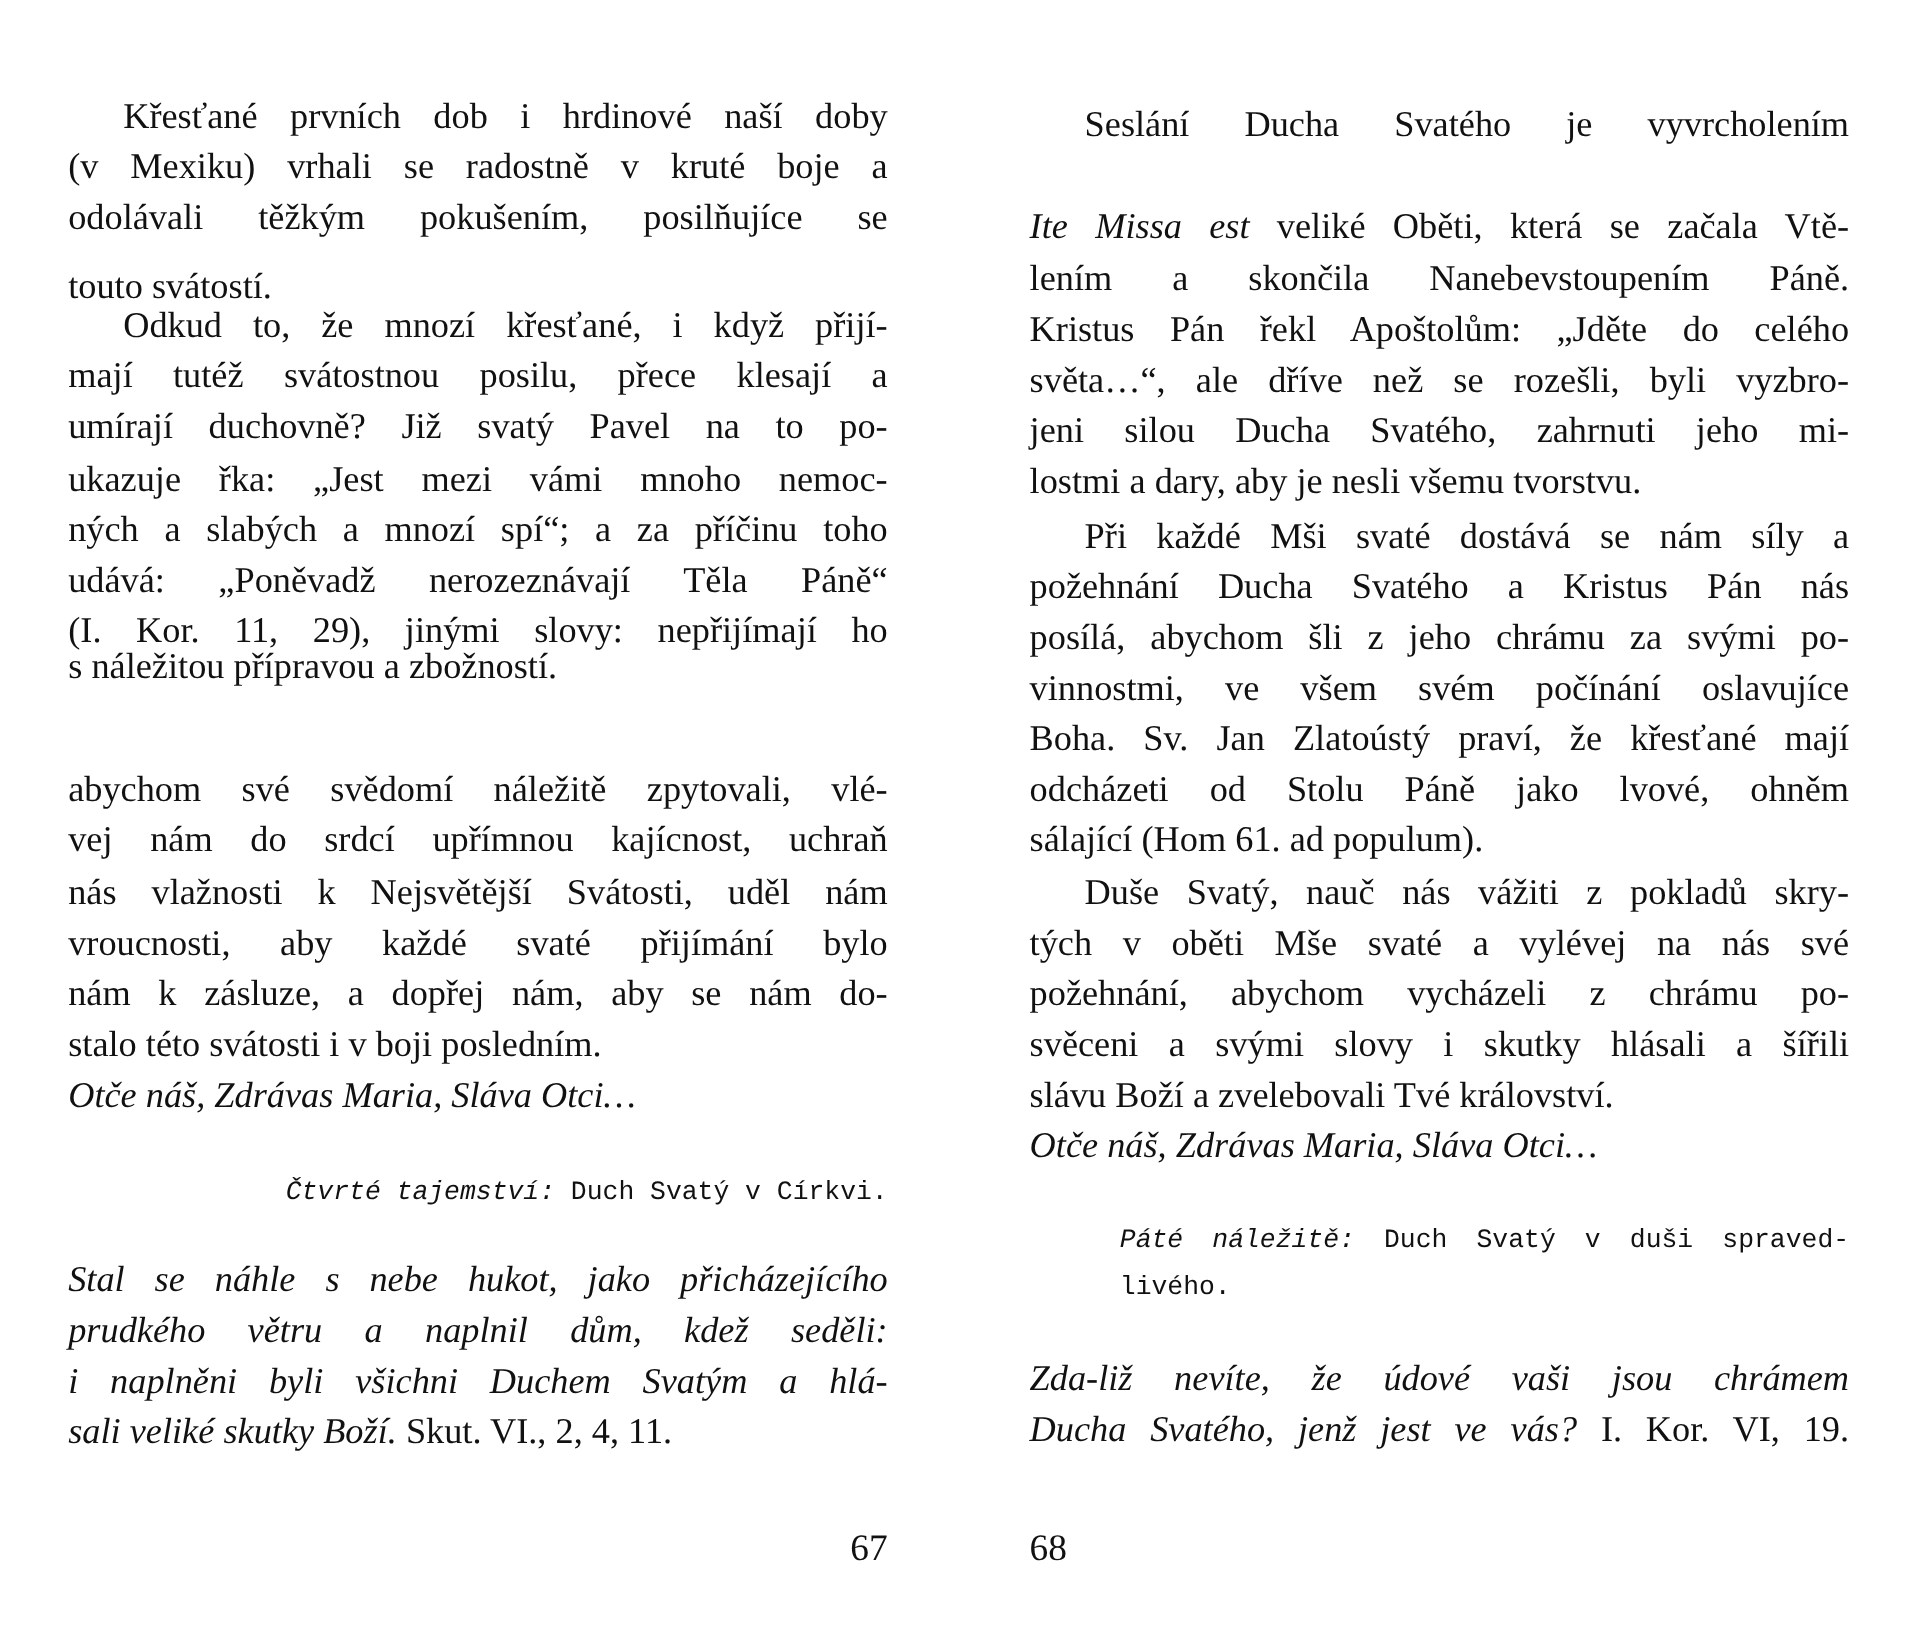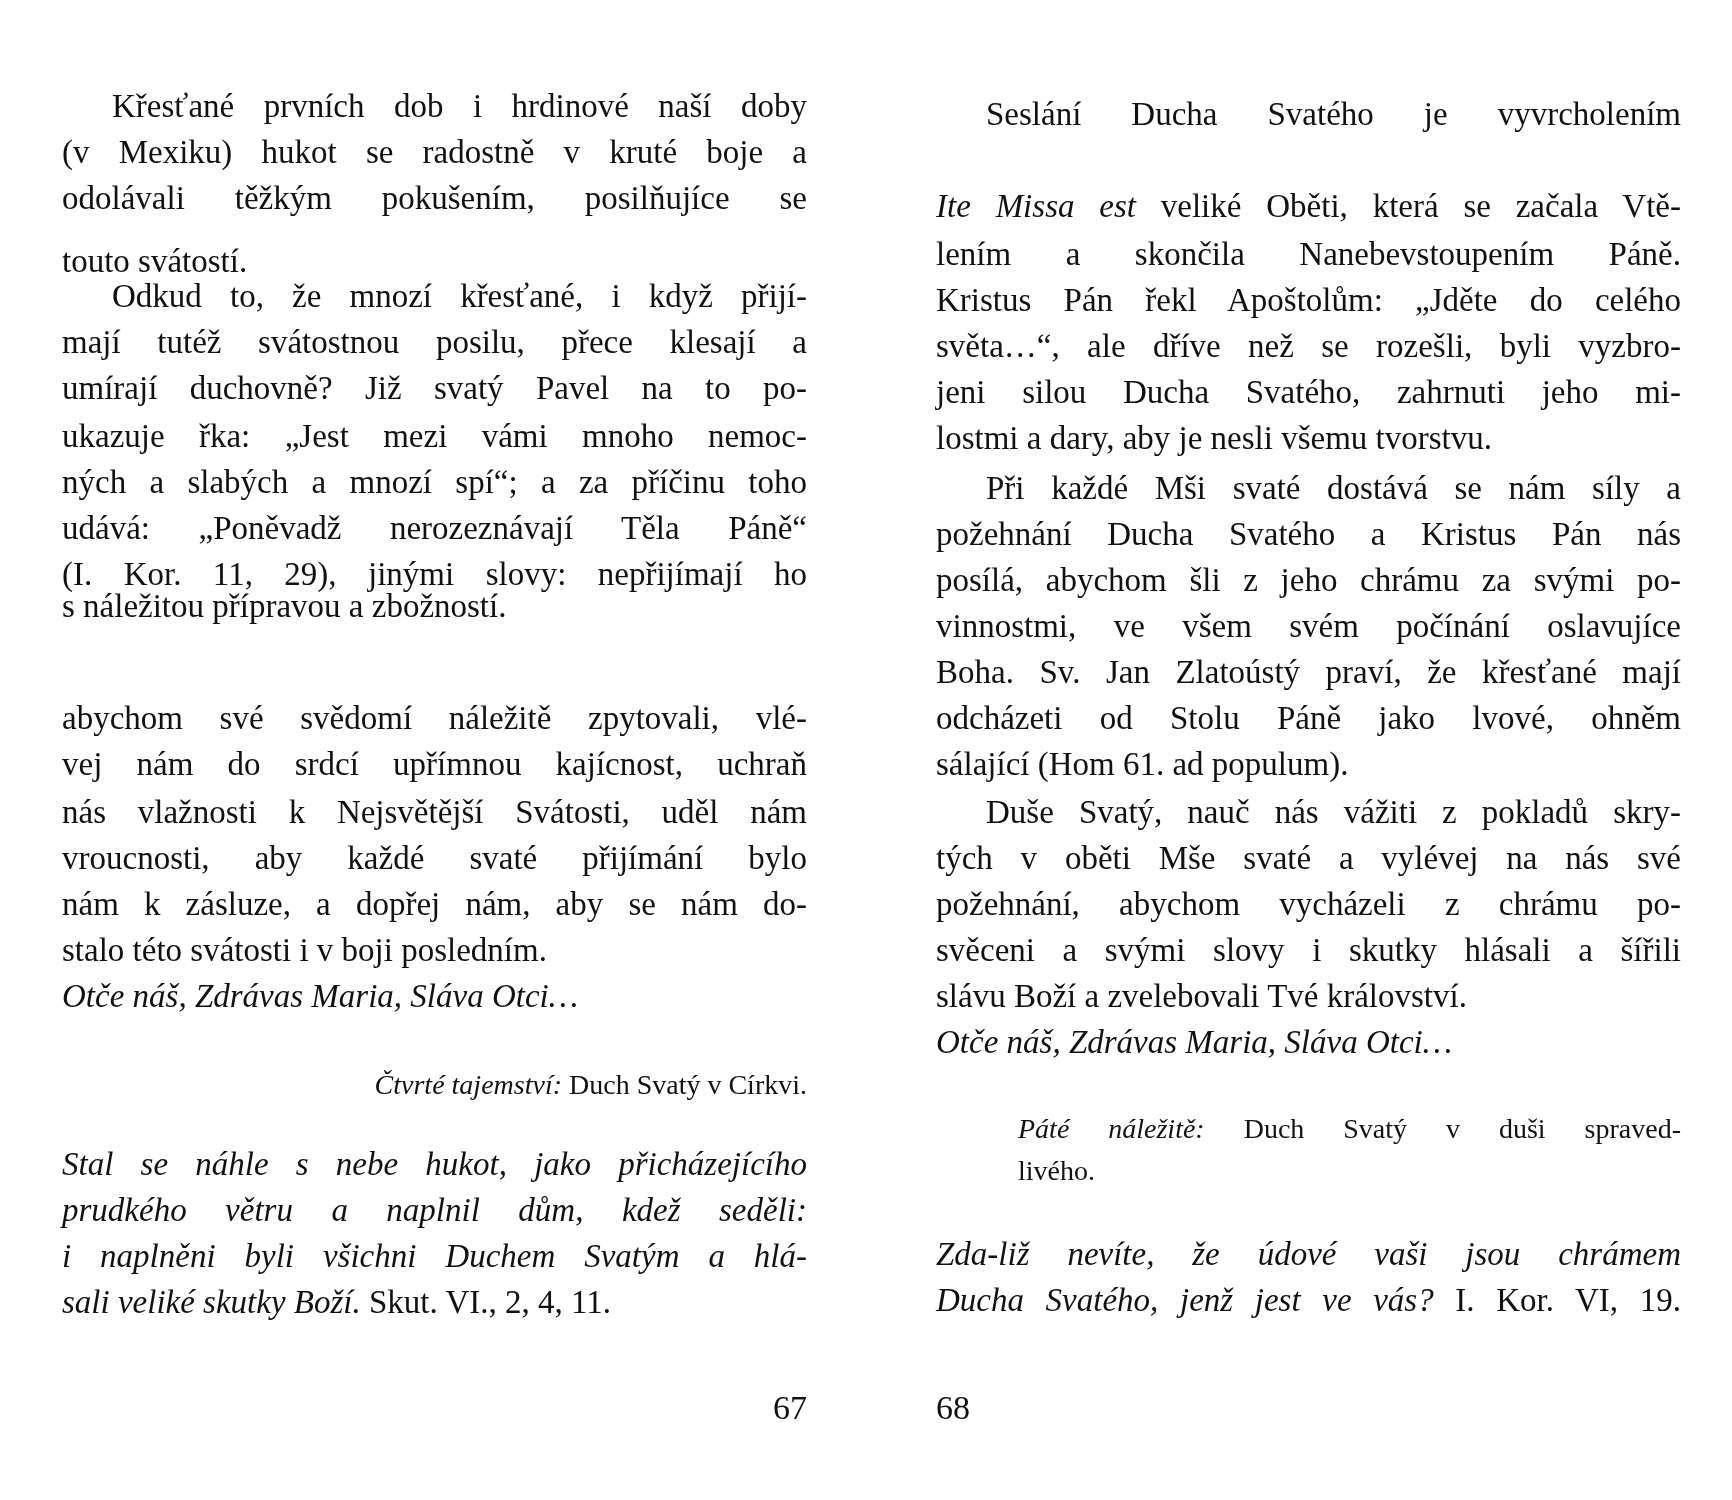--- a/index.html
+++ b/index.html
@@ -7,30 +7,30 @@
          font-family: "Liberation Serif", "DejaVu Serif", serif; color: #111111; }
   .page { position: absolute; top: 0; height: 1500px; }
   .page-left { left: 62px; width: 745px; }
   .page-right { left: 936px; width: 745px; }
   .line { position: absolute; left: 0; width: 100%; height: 37px;
           font-size: 33px; line-height: 37px; white-space: nowrap;
           text-align: justify; text-align-last: justify; }
   .line.last { text-align-last: left; }
   .line.indent { text-indent: 50px; }
   .line i, .it { font-style: italic; }
-  .caption { position: absolute; font-size: 28px; line-height: 34px; white-space: nowrap; }
+  .caption { position: absolute; font-size: 24px; line-height: 34px; white-space: nowrap; font-family: Liberation Mono, monospace; }
   .pagenum { position: absolute; font-size: 34px; line-height: 40px; }
 </style>
 </head>
 <body>
 
 <div class="page page-left">
 
   <div class="line indent" style="top:88px">Křesťané prvních dob i hrdinové naší doby</div>
-  <div class="line" style="top:134px">(v Mexiku) hukot se radostně v kruté boje a</div>
+  <div class="line" style="top:134px">(v Mexiku) vrhali se radostně v kruté boje a</div>
   <div class="line" style="top:180px">odolávali těžkým pokušením, posilňujíce se</div>
   <div class="line last" style="top:243px">touto svátostí.</div>
 
   <div class="line indent" style="top:278px">Odkud to, že mnozí křesťané, i když přijí-</div>
   <div class="line" style="top:324px">mají tutéž svátostnou posilu, přece klesají a</div>
   <div class="line" style="top:370px">umírají duchovně? Již svatý Pavel na to po-</div>
   <div class="line" style="top:418px">ukazuje řka: „Jest mezi vámi mnoho nemoc-</div>
   <div class="line" style="top:464px">ných a slabých a mnozí spí“; a za příčinu toho</div>
   <div class="line" style="top:510px">udává: „Poněvadž nerozeznávají Těla Páně“</div>
   <div class="line" style="top:556px">(I. Kor. 11, 29), jinými slovy: nepřijímají ho</div>

